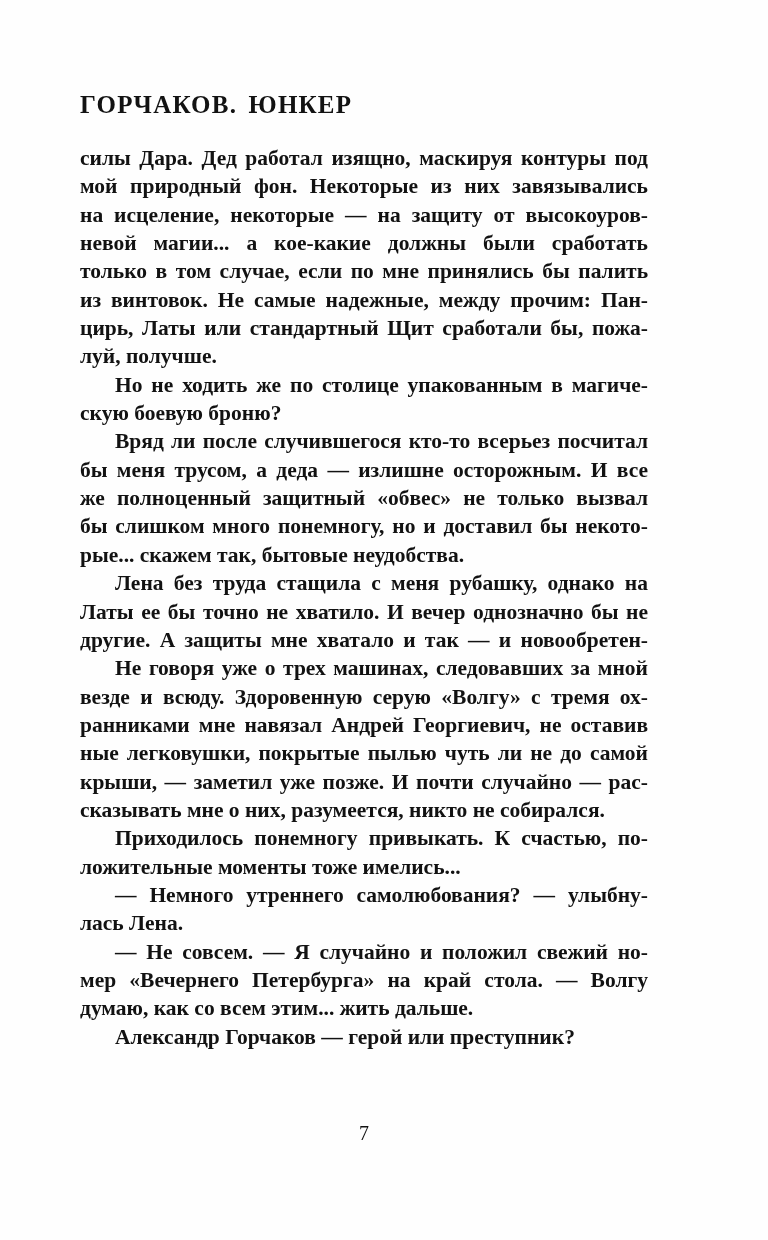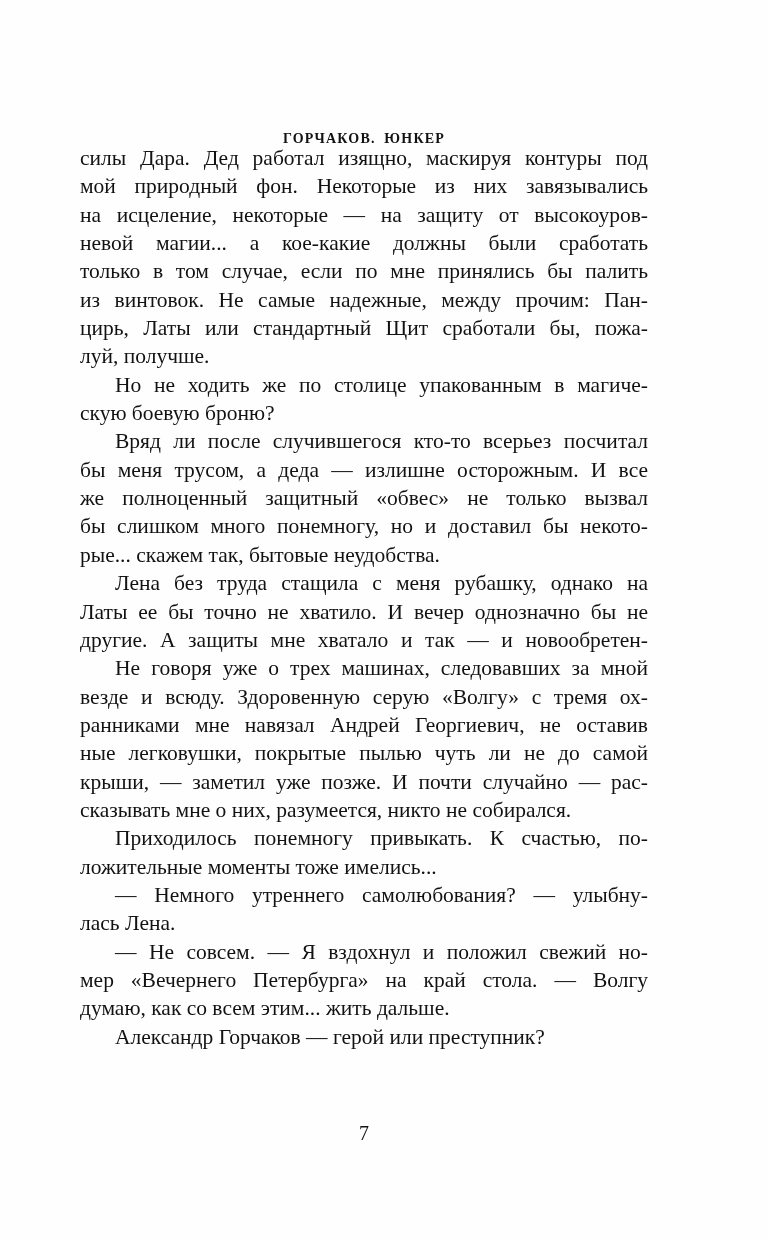--- a/index.html
+++ b/index.html
@@ -11,31 +11,31 @@
     position: relative;
     overflow: hidden;
   }
   .page {
     position: absolute; inset: 0;
     background: #fefefe;
   }
   .running-title {
     position: absolute;
     top: 91px; left: 80px; width: 568px;
-    text-align: center;
+    text-align: left;
     font-weight: bold;
-    font-size: 14px;
+    font-size: 25px;
     letter-spacing: 1.2px;
     word-spacing: 4px;
-    margin-top: 40px;
   }
   .text-block {
     position: absolute;
     top: 144px; left: 80px; width: 568px;
     font-size: 21.5px;
+    font-weight: bold;
   }
   .line {
     line-height: 28.35px;
     height: 28.35px;
     text-align: justify;
     text-align-last: justify;
     overflow: hidden;
     white-space: nowrap;
   }
   .line.justified { white-space: normal; }
@@ -79,20 +79,20 @@
       <div class="line justified indent">Не говоря уже о трех машинах, следовавших за мной</div>
       <div class="line justified">везде и всюду. Здоровенную серую «Волгу» с тремя ох-</div>
       <div class="line justified">ранниками мне навязал Андрей Георгиевич, не оставив</div>
       <div class="line justified">ные легковушки, покрытые пылью чуть ли не до самой</div>
       <div class="line justified">крыши, — заметил уже позже. И почти случайно — рас-</div>
       <div class="line last">сказывать мне о них, разумеется, никто не собирался.</div>
       <div class="line justified indent">Приходилось понемногу привыкать. К счастью, по-</div>
       <div class="line last">ложительные моменты тоже имелись...</div>
       <div class="line justified indent">— Немного утреннего самолюбования? — улыбну-</div>
       <div class="line last">лась Лена.</div>
-      <div class="line justified indent">— Не совсем. — Я вздохнул и положил свежий но-</div>
+      <div class="line justified indent">— Не совсем. — Я случайно и положил свежий но-</div>
       <div class="line justified">мер «Вечернего Петербурга» на край стола. — Волгу</div>
       <div class="line last">думаю, как со всем этим... жить дальше.</div>
       <div class="line last indent">Александр Горчаков — герой или преступник?</div>
     </div>
 
   <div class="folio">7</div>
 </div>
 
 </body></html>

